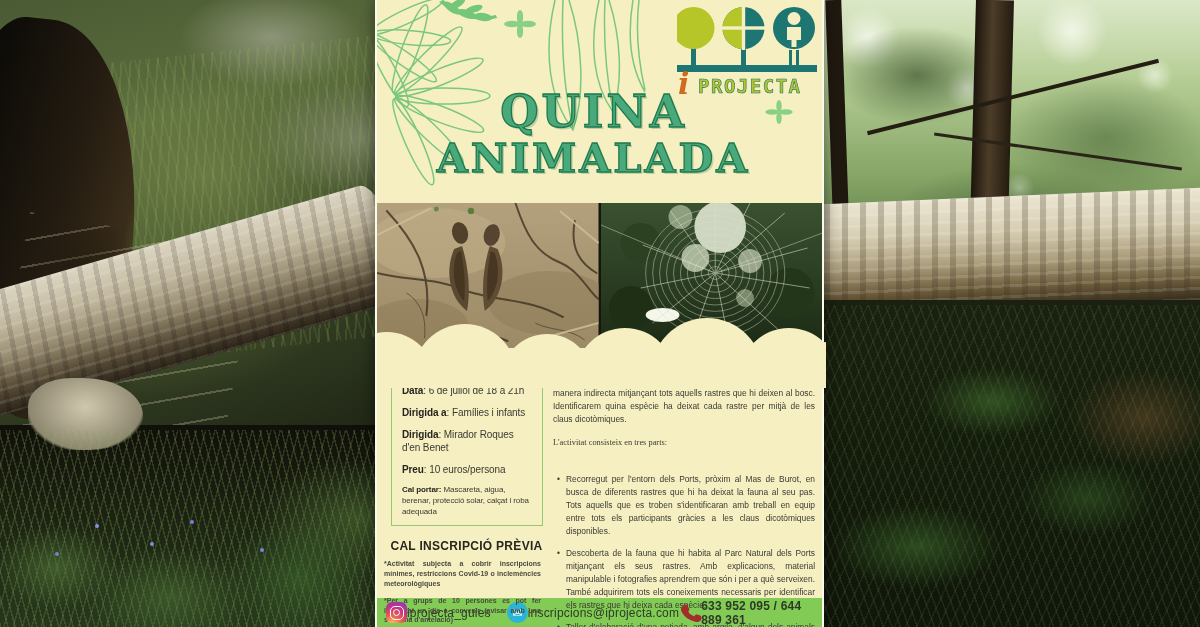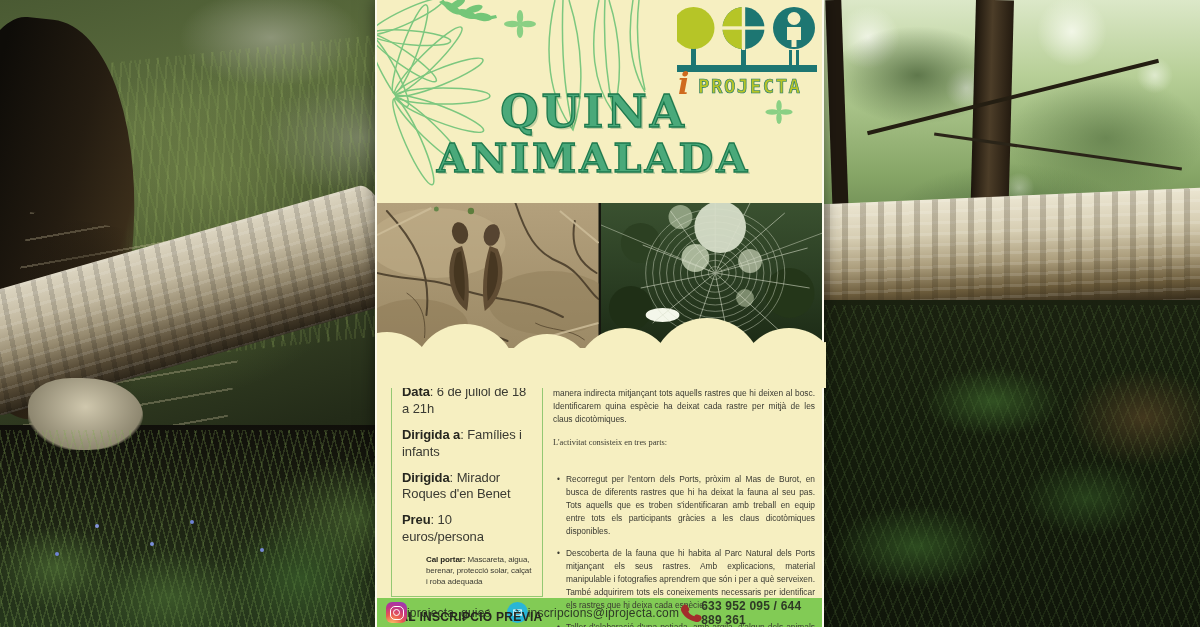--- a/index.html
+++ b/index.html
@@ -97,23 +97,23 @@
   .photos svg{display:block;flex:1 1 0;}
   .scallop{position:absolute;left:0;top:318px;width:449px;height:70px;z-index:3;}
 
   .poster-body{position:relative;height:250px;display:flex;padding-top:24px;color:#3a3a32;}
   .col-left{width:172px;padding-left:4px;flex:none;}
   .col-right{flex:1;padding:2px 7px 0 4px;}
 
   .details-box{position:relative;margin:2px 6px 0 10px;border:1.5px solid #94c873;padding:9px 9px 8px 10px;}
   .details-box::before{content:"";position:absolute;left:8px;top:-3px;width:34px;height:4px;background:#8cc46a;}
   .details-box::after{content:"";position:absolute;right:8px;top:-3px;width:34px;height:4px;background:#8cc46a;}
-  .detail-row{font-size:13px;line-height:1.3;margin-bottom:9px;letter-spacing:-0.1px;}
+  .detail-row{font-size:10px;line-height:1.3;margin-bottom:9px;letter-spacing:-0.1px;}
   .detail-row b{color:#26261f;}
-  .detail-row.small{font-size:8px;line-height:1.35;margin-bottom:0;margin-left:24px;}
+  .detail-row.small{font-size:8px;line-height:1.35;margin-bottom:0;}
   .reg-heading{font-size:12px;font-weight:bold;color:#26261f;margin:13px 0 6px 3px;letter-spacing:.3px;text-align:center;}
   .reg-note{font-size:7px;font-weight:bold;color:#4a4a40;line-height:1.4;text-align:justify;
     margin:0 8px 7px 3px;}
   .col-right p{font-size:8.4px;line-height:1.55;text-align:justify;margin:0 0 10px 0;}
   .col-right .parts-heading{margin-bottom:24px;text-align:left;font-family:Liberation Serif, serif;}
   .col-right ul{margin:0;padding:0 0 0 13px;list-style:none;}
   .col-right li{position:relative;font-size:8.4px;line-height:1.55;text-align:justify;margin-bottom:9px;}
   .col-right li::before{content:"\2022";position:absolute;left:-9px;top:0;color:#3a3a32;}
 
   .poster-footer{height:29px;background:#82cb55;display:flex;align-items:center;padding:0 9px;}

